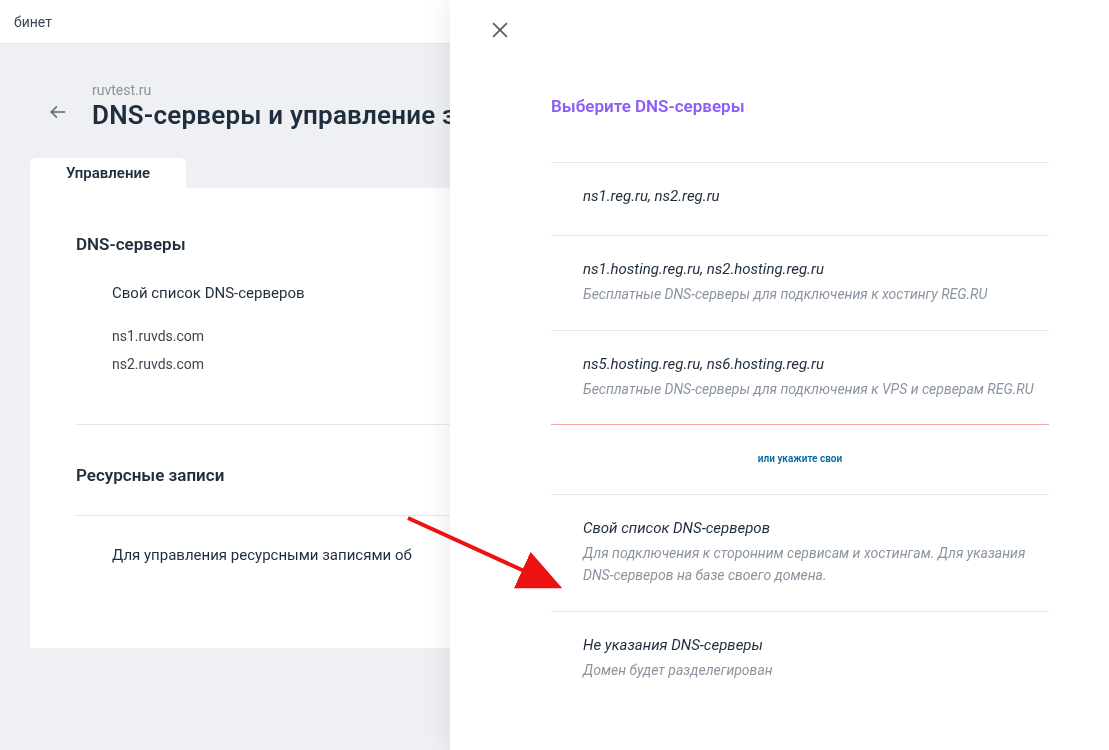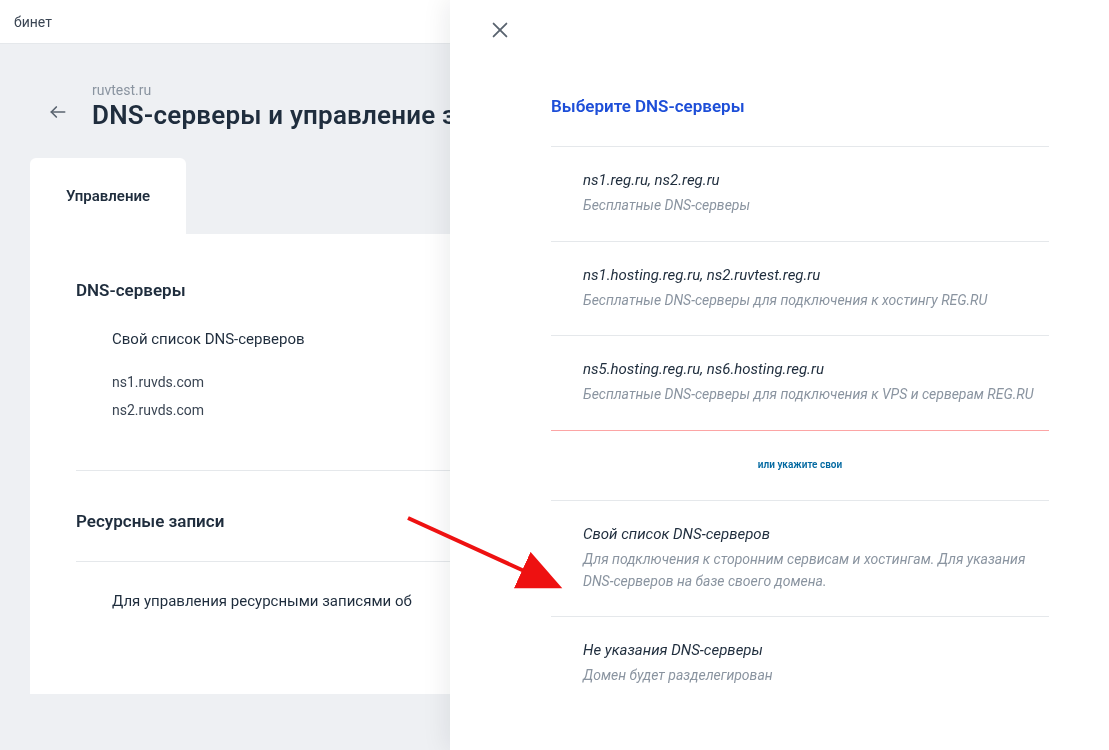--- a/index.html
+++ b/index.html
@@ -62,21 +62,21 @@
     color: #1f2d3d;
     letter-spacing: 0.2px;
   }
 
   .tabbar {
     margin-bottom: 0;
   }
   .tab {
     display: inline-block;
     background: #fff;
-    padding: 29px 36px;
+    padding: 6px 36px;
     font-size: 15px;
     font-weight: 600;
     color: #1f2d3d;
     border-radius: 6px 6px 0 0;
     cursor: pointer;
   }
 
   .card {
     background: #fff;
     width: 100%;
@@ -149,22 +149,22 @@
   .panel-body {
     position: absolute;
     left: 101px;
     right: 60px;
     top: 96px;
   }
 
   .panel-title {
     font-size: 17px;
     font-weight: 600;
-    color: #1d4ed8;
-    margin-bottom: 30px;
+    color: #8b5cf6;
+    margin-bottom: 46px;
   }
 
   .opt {
     padding: 24px 0 24px 32px;
     border-top: 1px solid #e5e8eb;
     cursor: pointer;
     font-style: italic;
   }
   .opt-title {
     font-size: 15px;
@@ -249,25 +249,24 @@
       <line x1="5" y1="5" x2="19" y2="19"></line>
       <line x1="19" y1="5" x2="5" y2="19"></line>
     </svg>
   </div>
 
   <div class="panel-body">
     <div class="panel-title">Выберите DNS-серверы</div>
 
     <div class="opt">
       <div class="opt-title">ns1.reg.ru, ns2.reg.ru</div>
-      <div class="opt-sub">Бесплатные DNS-серверы</div>
-    </div>
-
-    <div class="opt">
-      <div class="opt-title">ns1.hosting.reg.ru, ns2.ruvtest.reg.ru</div>
+    </div>
+
+    <div class="opt">
+      <div class="opt-title">ns1.hosting.reg.ru, ns2.hosting.reg.ru</div>
       <div class="opt-sub">Бесплатные DNS-серверы для подключения к хостингу REG.RU</div>
     </div>
 
     <div class="opt" style="border-bottom:1px solid #fca5a5;">
       <div class="opt-title">ns5.hosting.reg.ru, ns6.hosting.reg.ru</div>
       <div class="opt-sub">Бесплатные DNS-серверы для подключения к VPS и серверам REG.RU</div>
     </div>
 
     <div class="panel-subtitle">или укажите свои</div>
 

